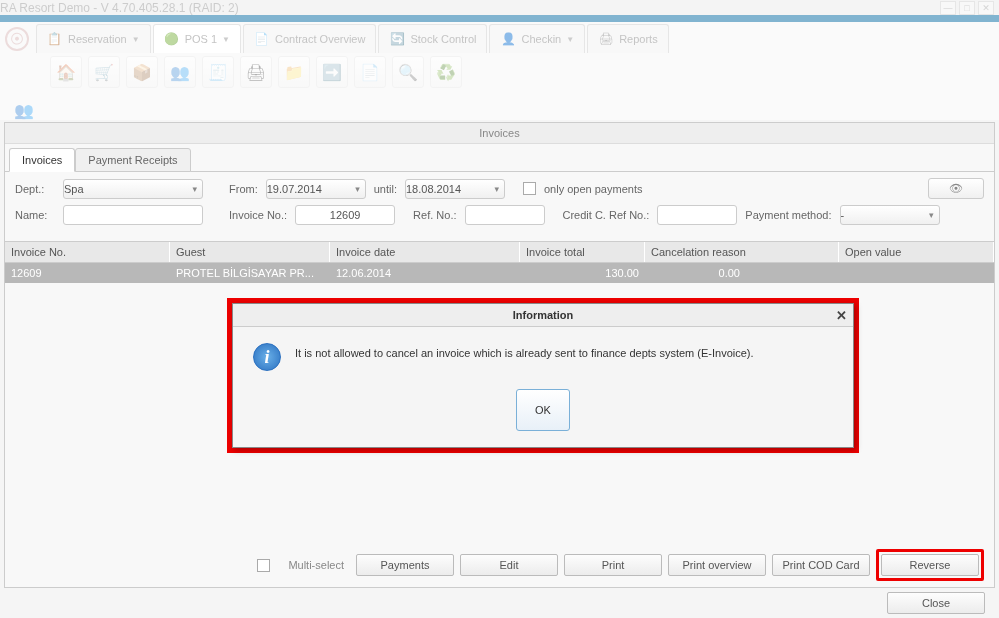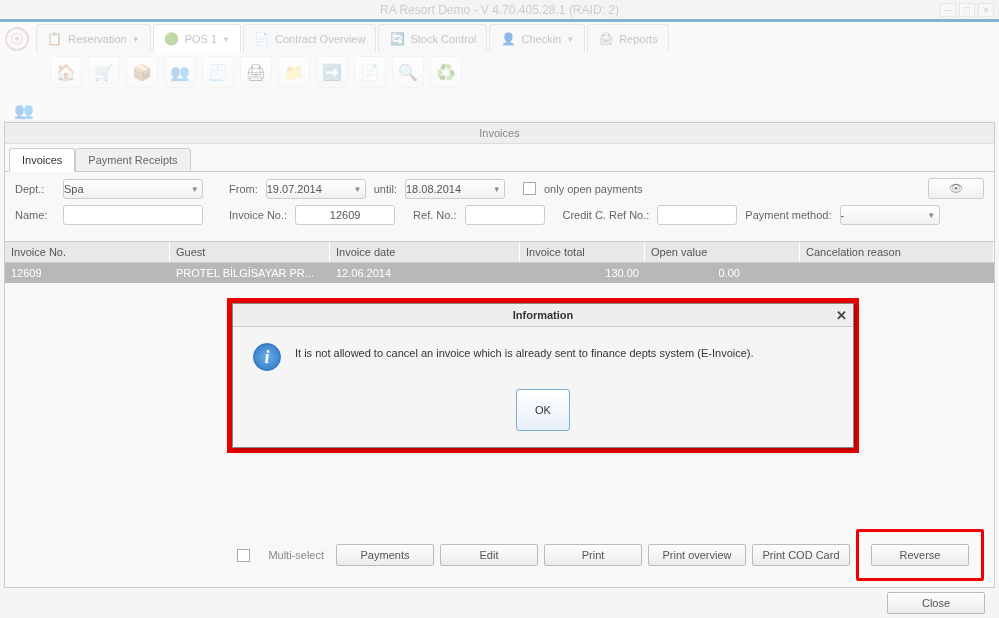--- a/index.html
+++ b/index.html
@@ -1,19 +1,19 @@
 <!DOCTYPE html>
 <html><head>
 <meta charset="utf-8">
 <style>
 * { box-sizing: border-box; margin: 0; padding: 0; font-family: Arial, sans-serif; font-size: 11px; }
 body { background: #f5f5f5; width: 999px; height: 618px; position: relative; overflow: hidden; }
 
 
-.titlebar { height: 22px; background: #e8e8e8; display: flex; align-items: center; justify-content: center; position: relative; border-bottom: 3px solid #0369a1; }
+.titlebar { height: 22px; background: #e8e8e8; display: flex; align-items: center; position: relative; border-bottom: 7px solid #0369a1; }
 .titlebar-text { color: #999; font-size: 12px; }
 .window-controls { position: absolute; right: 5px; display: flex; gap: 3px; }
 .win-ctrl { width: 16px; height: 14px; border: 1px solid #ccc; background: #f0f0f0; display: flex; align-items: center; justify-content: center; color: #aaa; font-size: 9px; }
 
 
 .main-tabs { height: 30px; display: flex; align-items: center; padding: 3px 5px 0; background: #f5f5f5; gap: 2px; }
 .accessibility-icon { width: 24px; height: 24px; border-radius: 50%; border: 2px solid #d8b8b8; display: flex; align-items: center; justify-content: center; color: #d8b8b8; font-size: 14px; margin-right: 5px; }
 .main-tab { padding: 6px 10px; border: 1px solid #ccc; border-bottom: none; background: #f0f0f0; display: flex; align-items: center; gap: 5px; color: #888; border-radius: 3px 3px 0 0; }
 .main-tab.active { background: #fff; }
 .tab-icon { width: 16px; height: 16px; display: inline-flex; align-items: center; justify-content: center; font-size: 12px; }
@@ -54,21 +54,21 @@
 .col-guest { width: 160px; }
 .col-date { width: 190px; }
 .col-total { width: 125px; }
 .col-open { width: 155px; text-align: left; }
 .col-cancel { flex: 1; }
 
 
 .bottom-bar { position: absolute; bottom: 6px; right: 10px; left: 10px; display: flex; align-items: center; gap: 6px; justify-content: flex-end; }
 .btn { border: 1px solid #bbb; border-radius: 2px; background: linear-gradient(#fdfdfd,#ececec); padding: 4px 0; width: 98px; text-align: center; color: #555; }
 .multi-select { display: flex; align-items: center; gap: 18px; color: #888; margin-right: 6px; }
-.highlight-red { border: 3px solid #e00; padding: 12px; border-radius: 2px; }
+.highlight-red { border: 3px solid #e00; padding: 2px; border-radius: 2px; }
 
 
 .outer-close { position: absolute; bottom: 4px; right: 14px; }
 
 
 .modal-highlight { position: absolute; top: 298px; left: 200px; width: 632px; border: 5px solid #e00; z-index: 20; margin-left: 27px; }
 .modal { background: #f5f5f5; border: 1px solid #888; box-shadow: 2px 2px 6px rgba(0,0,0,0.3); }
 .modal-title { background: #eee; padding: 5px 8px; font-weight: bold; text-align: center; position: relative; border-bottom: 1px solid #ccc; color: #333;}
 .modal-close { position: absolute; right: 6px; top: 4px; font-size: 13px; font-weight: bold; color: #444; cursor: pointer; }
 .modal-body { padding: 16px 20px 10px; display: flex; align-items: flex-start; gap: 14px; }
@@ -177,22 +177,22 @@
         </span>
     </div>
   </div>
 
   <div class="data-table">
     <div class="table-header">
       <div class="th col-invoice">Invoice No.</div>
       <div class="th col-guest">Guest</div>
       <div class="th col-date">Invoice date</div>
       <div class="th col-total">Invoice total</div>
+      <div class="th col-cancel">Cancelation reason</div>
       <div class="th col-open">Open value</div>
-      <div class="th col-cancel">Cancelation reason</div>
     </div>
     <div class="table-row">
       <div class="td col-invoice">12609</div>
       <div class="td col-guest">PROTEL BİLGİSAYAR PR...</div>
       <div class="td col-date">12.06.2014</div>
       <div class="td col-total" style="text-align:right">130.00</div>
       <div class="td col-open" style="text-align:right;padding-right:60px">0.00</div>
       <div class="td col-cancel"></div>
     </div>
   </div>

